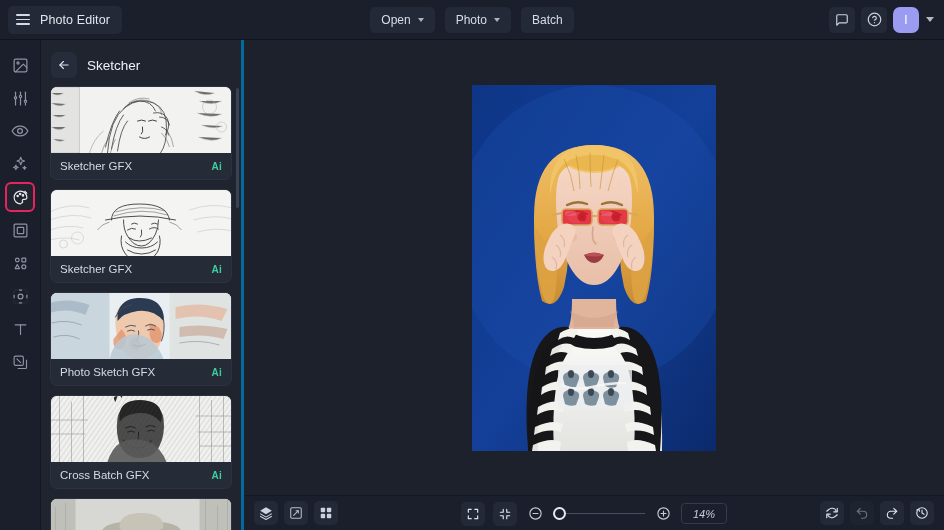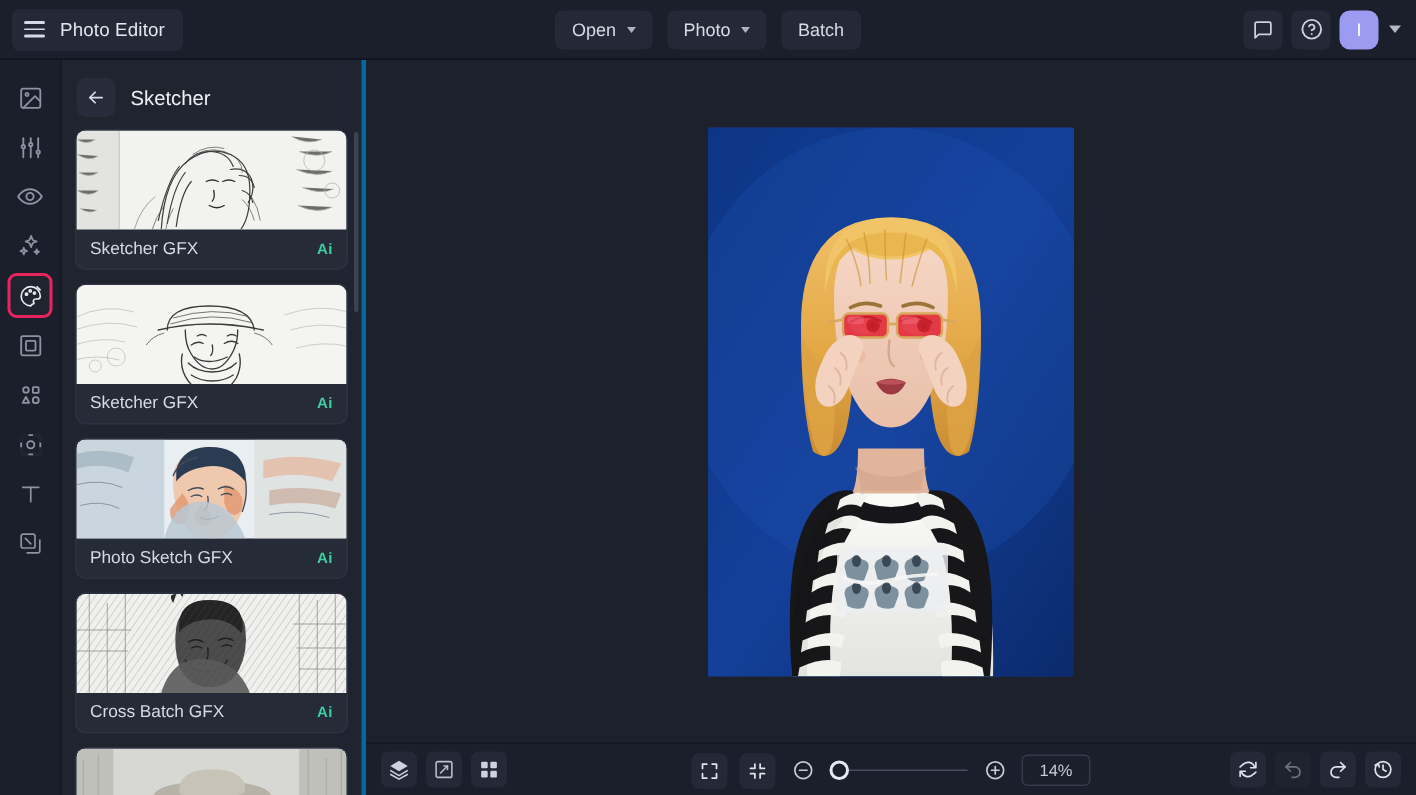--- a/index.html
+++ b/index.html
@@ -124,21 +124,21 @@
   }
   .bb-btn {
     width: 24px; height: 24px; border-radius: 5px; background: #242937;
     display: flex; align-items: center; justify-content: center; cursor: pointer;
   }
   .bb-center {
     position: absolute; left: 0; right: 0; top: 0; height: 35px;
     display: flex; align-items: center; justify-content: center; gap: 8px;
     pointer-events: none;
   }
-  .bb-center > * { pointer-events: auto; }
+  .bb-center > * { pointer-events: auto; font-style: italic; }
   .zoom-slider { width: 92px; height: 14px; position: relative; display: flex; align-items: center; cursor: pointer; }
   .zoom-rail { position: absolute; left: 0; right: 0; height: 1.5px; background: #474e60; }
   .zoom-knob { position: absolute; left: 0; width: 13px; height: 13px; border-radius: 50%; border: 2px solid #e6e9f1; background: #1b1f2b; }
   .zoom-val {
     min-width: 46px; height: 21px; border-radius: 4px; background: #21263300;
     border: 1px solid #343b4c; color: #c7ccd9; font-size: 11px;
     display: flex; align-items: center; justify-content: center; cursor: pointer;
   }
   .bb-right { margin-left: auto; display: flex; align-items: center; gap: 6px; }
   .bb-btn.disabled { opacity: .42; cursor: default; }

